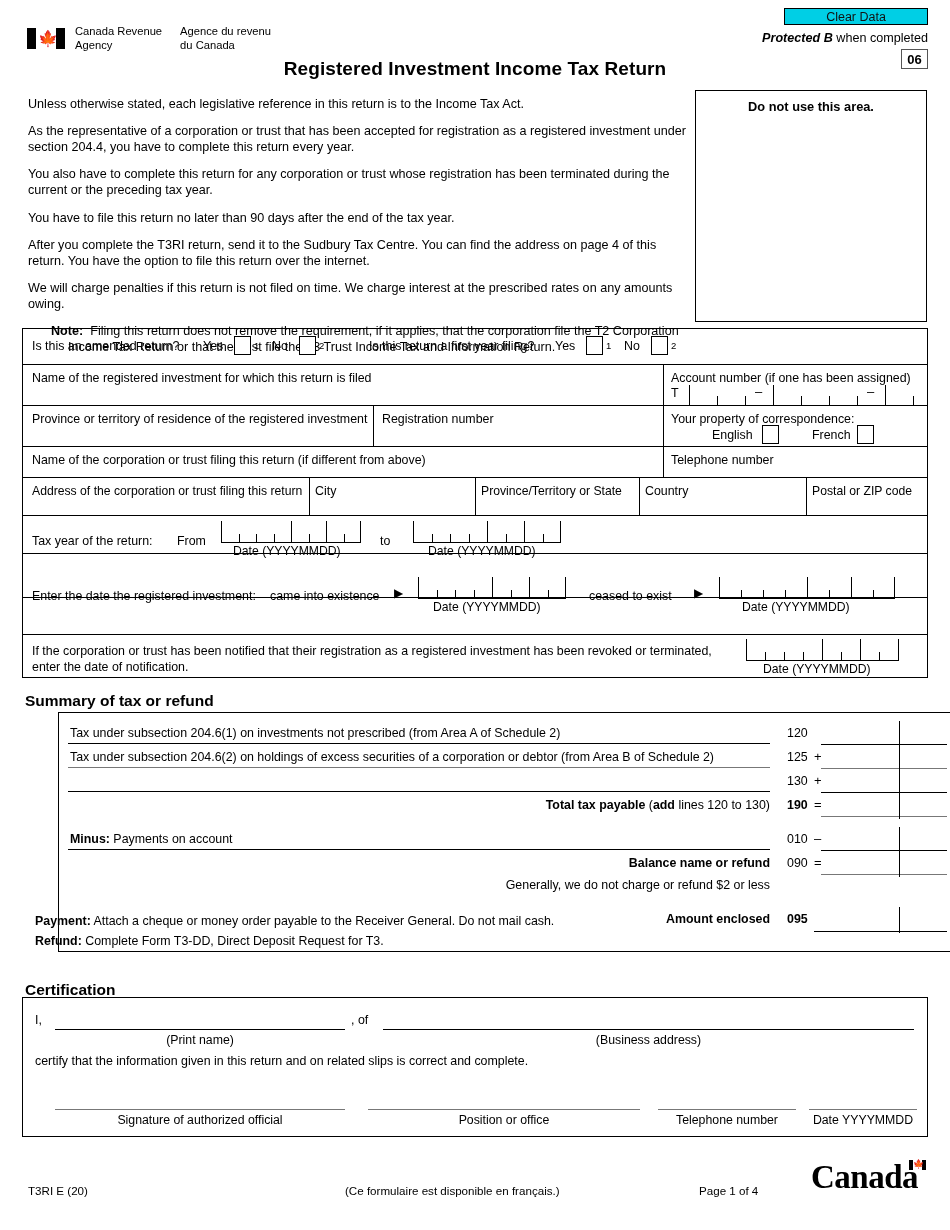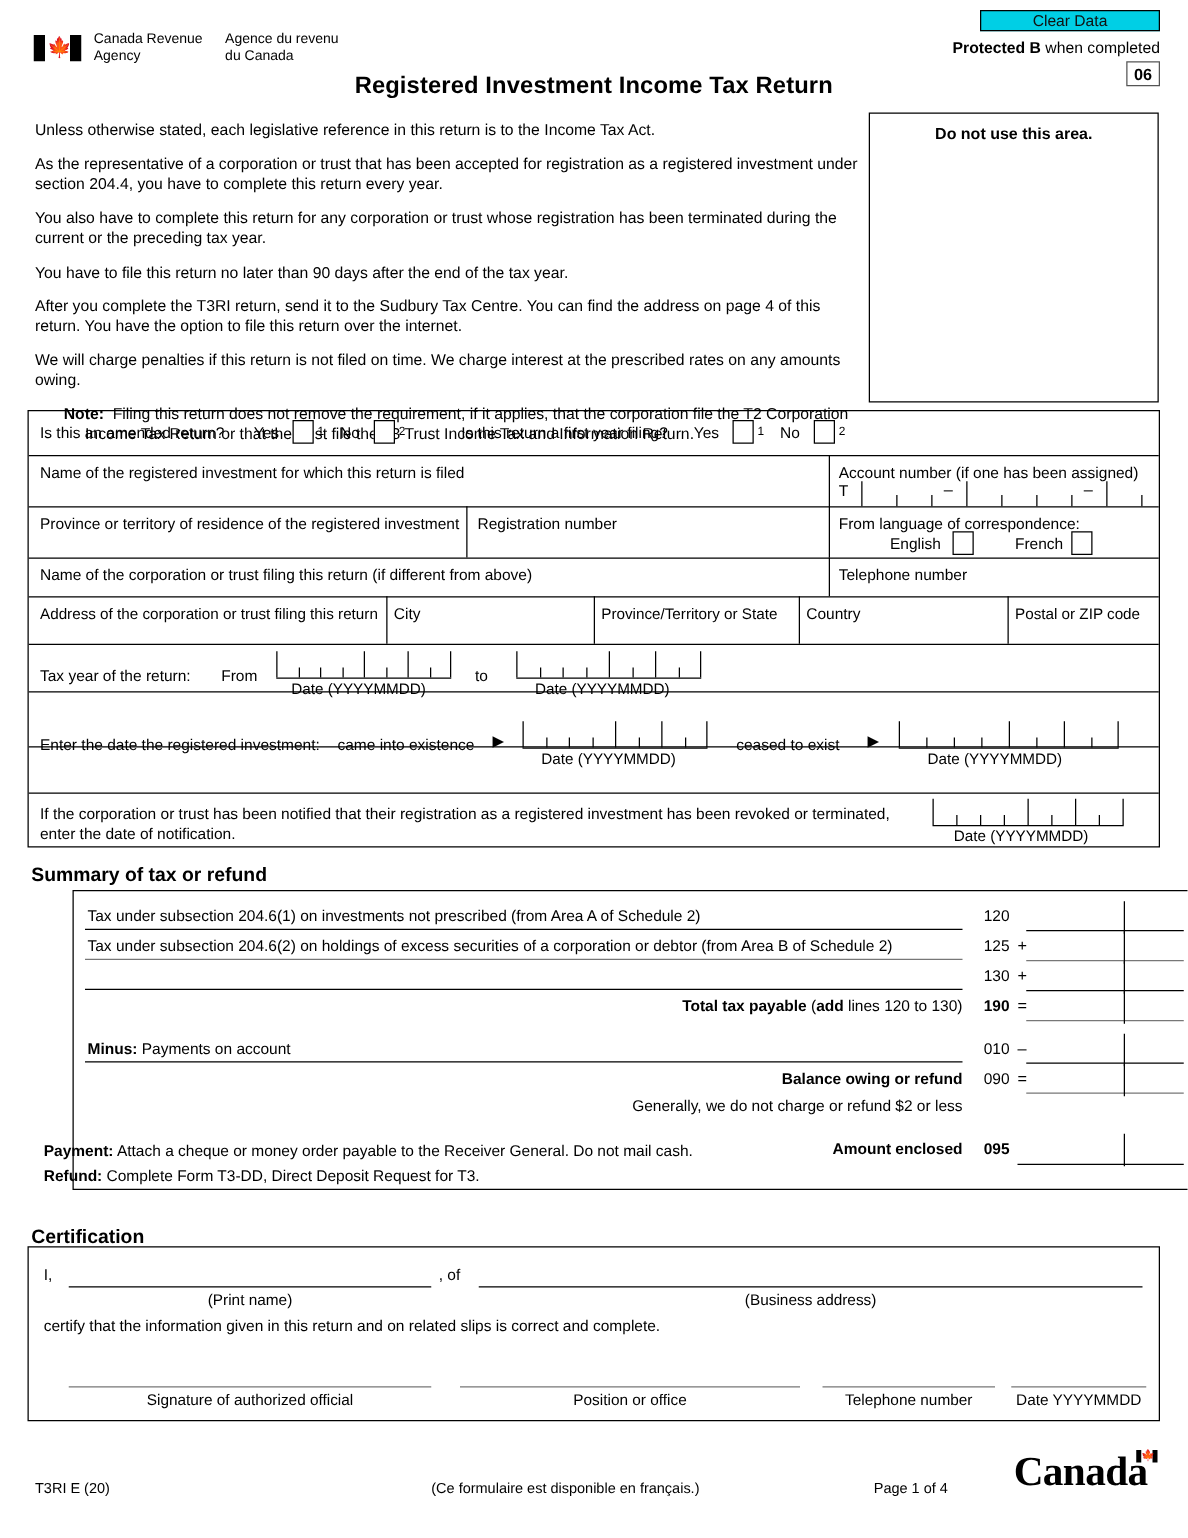--- a/index.html
+++ b/index.html
@@ -21,21 +21,21 @@
   .cra-text{margin-left:10px;font-size:11.2px;line-height:1.25;white-space:pre-line;}
   .cra-text2{margin-left:18px;font-size:11.2px;line-height:1.25;white-space:pre-line;}
 
   .clear-data{
     position:absolute;right:22px;top:8px;width:144px;height:17px;
     background:#00CFE5;border:1.6px solid #000;
     font-size:12.5px;text-align:center;line-height:17px;color:#111;
     box-sizing:border-box;cursor:pointer;
   }
   .protected{position:absolute;right:22px;top:30px;font-size:12.6px;white-space:nowrap;}
-  .protected b{font-weight:bold;}
+  .protected b{font-weight:bold;font-style:italic;}
   .codebox{
     position:absolute;right:22px;top:49px;width:27px;height:20px;
     border:1.3px solid #555;font-size:13px;font-weight:bold;
     text-align:center;line-height:20px;box-sizing:border-box;
   }
 
   .form-title{position:absolute;left:0;top:57px;width:950px;text-align:center;
     font-size:19px;font-weight:bold;letter-spacing:.1px;}
 
   
@@ -198,21 +198,21 @@
       <div class="seg" style="left:186px;bottom:0"></div>
       <div class="dash" style="left:196px;top:1px">–</div>
       <div class="seg tall" style="left:214px;bottom:0"></div>
       <div class="seg" style="left:242px;bottom:0"></div>
     </div>
 
     <div class="lbl" style="left:9px;top:83px">Province or territory of residence of the registered investment</div>
     <div style="position:absolute;left:0;top:95px;width:346px;height:22px"></div>
     <div class="lbl" style="left:359px;top:83px">Registration number</div>
     <div style="position:absolute;left:352px;top:95px;width:284px;height:22px"></div>
-    <div class="lbl" style="left:648px;top:83px">From language of correspondence:</div>
+    <div class="lbl" style="left:648px;top:83px">Your property of correspondence:</div>
     <div class="lbl" style="left:689px;top:99px">English</div>
     <span class="chk" style="position:absolute;left:739px;top:96px"></span>
     <div class="lbl" style="left:789px;top:99px">French</div>
     <span class="chk" style="position:absolute;left:834px;top:96px"></span>
 
     <div class="lbl" style="left:9px;top:124px">Name of the corporation or trust filing this return (if different from above)</div>
     <div style="position:absolute;left:0;top:134px;width:636px;height:14px"></div>
     <div class="lbl" style="left:648px;top:124px">Telephone number</div>
     <div style="position:absolute;left:642px;top:134px;width:260px;height:14px"></div>
 
@@ -332,21 +332,21 @@
     <div class="cents" style="left:840px;top:80px;height:26px"></div>
     <div class="dot" style="left:896px;top:84px">•</div>
 
     <div class="srow-text" style="left:11px;top:119px"><b>Minus:</b><span> Payments on account</span></div>
     <div class="ruleL" style="left:9px;top:136px;width:702px;border-bottom:1.2px solid #000"></div>
     <div class="lineno" style="left:728px;top:119px">010</div>
     <div class="op" style="left:755px;top:118px">–</div>
     <div class="amt" style="left:762px;top:137px;width:126px"></div>
     <div class="cents" style="left:840px;top:114px;height:26px"></div>
 
-    <div class="srow-text" style="left:411px;top:143px;width:300px;text-align:right;font-weight:bold">Balance owing or refund</div>
+    <div class="srow-text" style="left:411px;top:143px;width:300px;text-align:right;font-weight:bold">Balance name or refund</div>
     <div class="lineno" style="left:728px;top:143px">090</div>
     <div class="op" style="left:755px;top:142px">=</div>
     <div class="amt2" style="left:762px;top:161px;width:126px"></div>
     <div class="cents" style="left:840px;top:138px;height:26px"></div>
 
     <div class="srow-text" style="left:411px;top:165px;width:300px;text-align:right">Generally, we do not charge or refund $2 or less</div>
 
     <div class="srow-text" style="left:411px;top:199px;width:300px;text-align:right;font-weight:bold">Amount enclosed</div>
     <div class="lineno b" style="left:728px;top:199px">095</div>
     <div class="amt" style="left:755px;top:218px;width:133px"></div>

